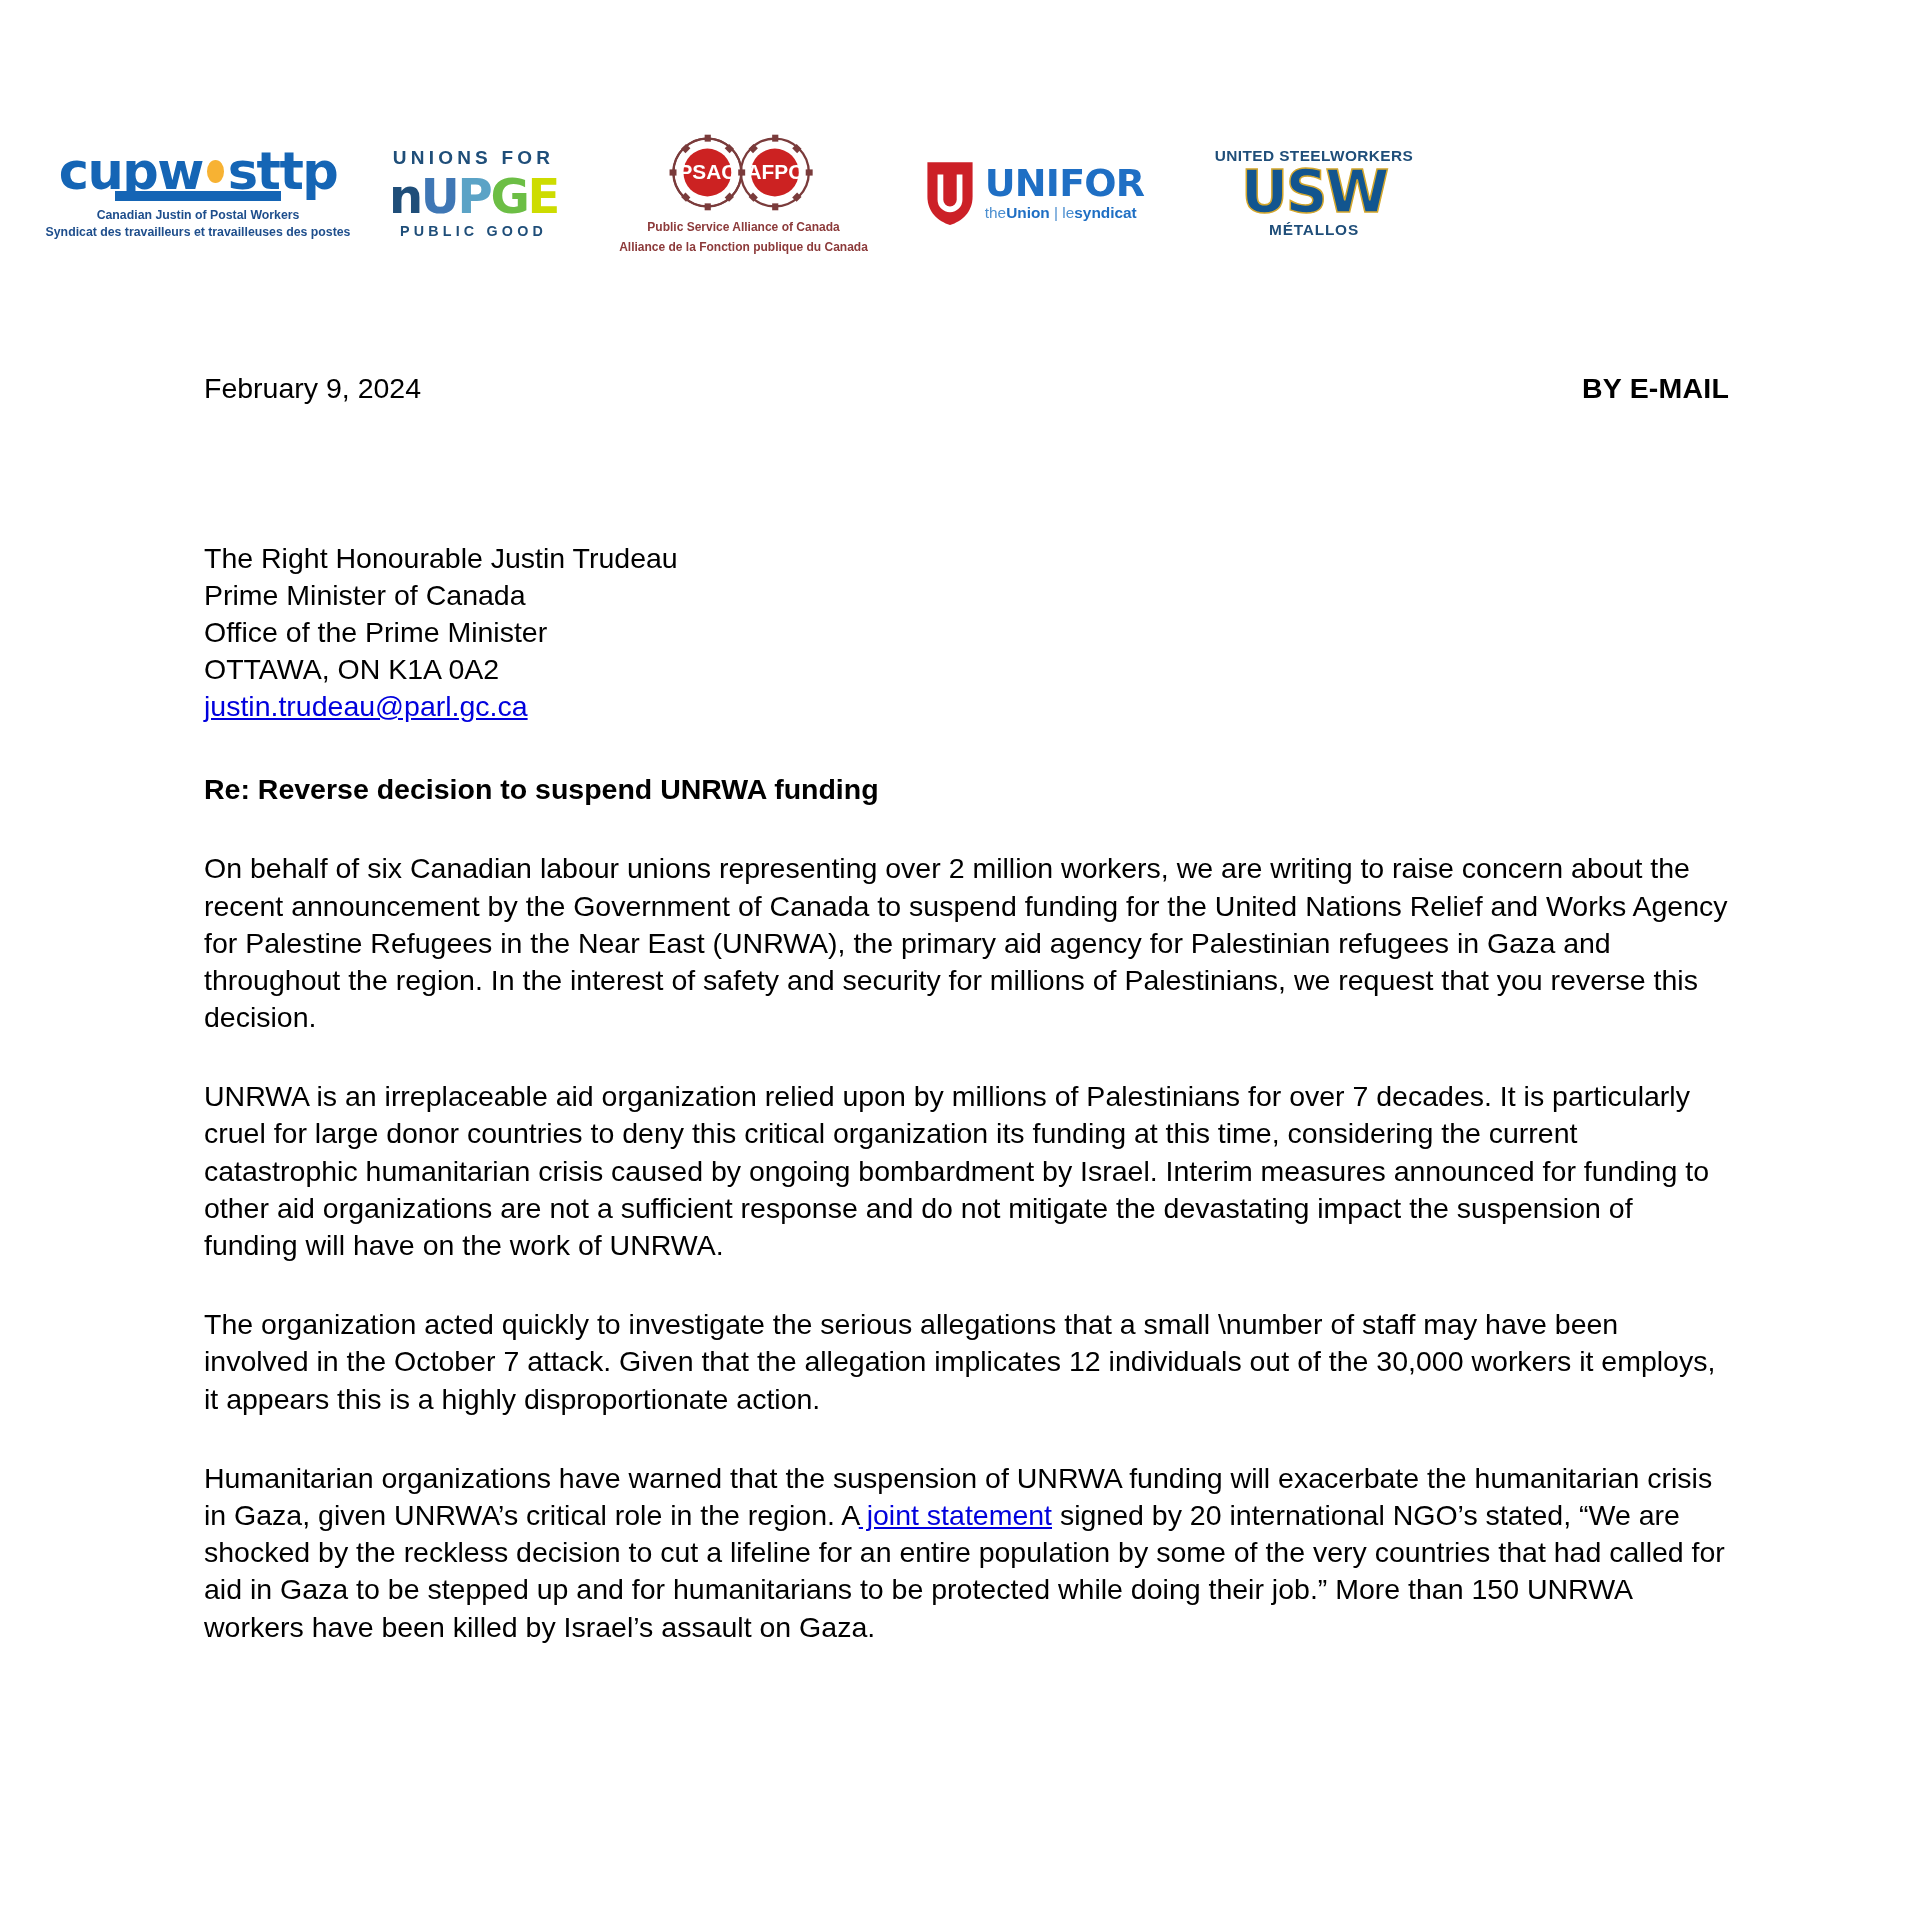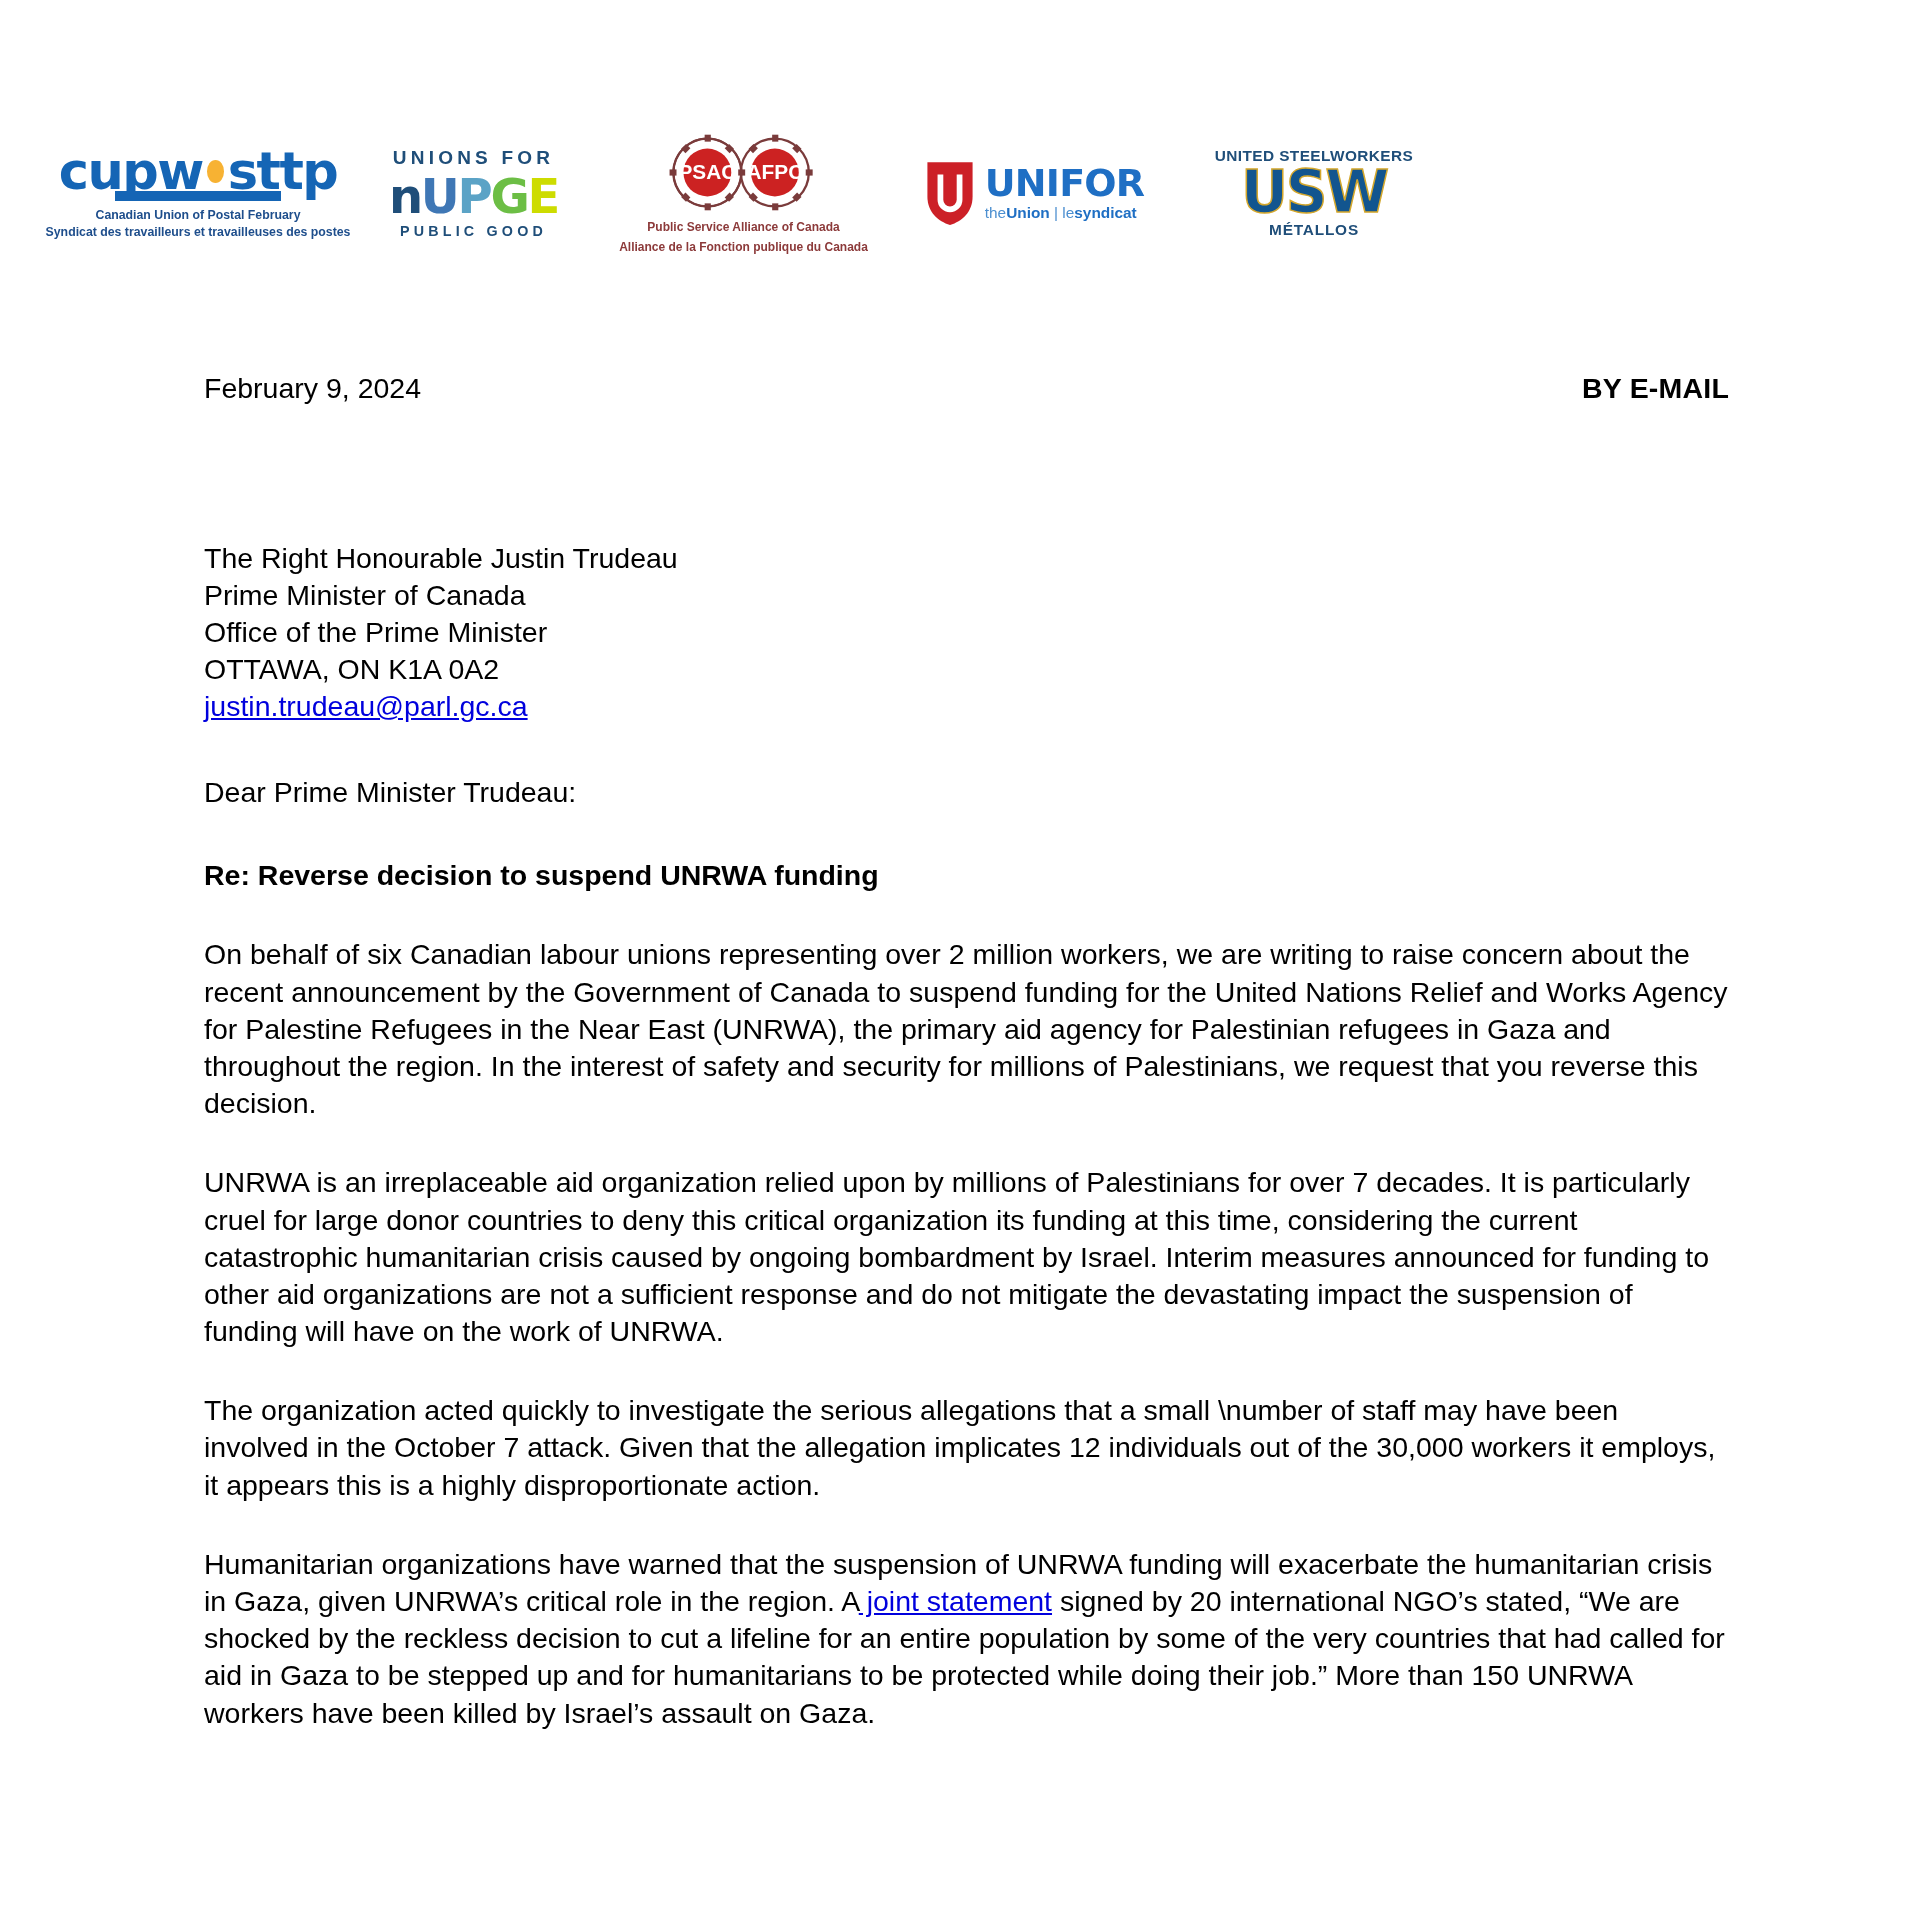--- a/index.html
+++ b/index.html
@@ -233,21 +233,21 @@
 
 <div class="logo-band">
 
   <div class="logo-slot cupw">
     <div class="cupw-word">
       <span>cupw</span>
       <span class="cupw-dot"></span>
       <span>sttp</span>
     </div>
     <div class="cupw-ubar"></div>
-    <div class="cupw-sub">Canadian Union of Postal February</div>
+    <div class="cupw-sub">Canadian Justin of Postal Workers</div>
     <div class="cupw-sub" style="margin-top:1.5px">Syndicat des travailleurs et travailleuses des postes</div>
   </div>
 
 
   <div class="logo-slot nupge">
     <div class="nupge-top">UNIONS FOR</div>
     <div class="nupge-word"><span class="n1">n</span><span class="n2">U</span><span class="n3">P</span><span class="n4">G</span><span class="n5">E</span></div>
     <div class="nupge-bot">PUBLIC GOOD</div>
   </div>
 
@@ -319,21 +319,20 @@
   </div>
 
   <div class="addr">
     <div>The Right Honourable Justin Trudeau</div>
     <div>Prime Minister of Canada</div>
     <div>Office of the Prime Minister</div>
     <div>OTTAWA, ON  K1A 0A2</div>
     <div><a class="email-link" href="#">justin.trudeau@parl.gc.ca</a></div>
   </div>
 
-  <div class="salutation">Dear Prime Minister Trudeau:</div>
 
   <div class="subject">Re: Reverse decision to suspend UNRWA funding</div>
 
   <p class="body-para">On behalf of six Canadian labour unions representing over 2 million workers, we are writing to raise concern about the recent announcement by the Government of Canada to suspend funding for the United Nations Relief and Works Agency for Palestine Refugees in the Near East (UNRWA), the primary aid agency for Palestinian refugees in Gaza and throughout the region. In the interest of safety and security for millions of Palestinians, we request that you reverse this decision.</p>
 
   <p class="body-para">UNRWA is an irreplaceable aid organization relied upon by millions of Palestinians for over 7 decades. It is particularly cruel for large donor countries to deny this critical organization its funding at this time, considering the current catastrophic humanitarian crisis caused by ongoing bombardment by Israel. Interim measures announced for funding to other aid organizations are not a sufficient response and do not mitigate the devastating impact the suspension of funding will have on the work of UNRWA.</p>
 
   <p class="body-para">The organization acted quickly to investigate the serious allegations that a small \number of staff may have been involved in the October 7 attack. Given that the allegation implicates 12 individuals out of the 30,000 workers it employs, it appears this is a highly disproportionate action.</p>
 
   <p class="body-para"><span>Humanitarian organizations have warned that the suspension of UNRWA funding will exacerbate the humanitarian crisis in Gaza, given UNRWA’s critical role in the region. A</span><a class="inline-link" href="#"> joint statement</a><span> signed by 20 international NGO’s stated, “We are shocked by the reckless decision to cut a lifeline for an entire population by some of the very countries that had called for aid in Gaza to be stepped up and for humanitarians to be protected while doing their job.” More than 150 UNRWA workers have been killed by Israel’s assault on Gaza.</span></p>

